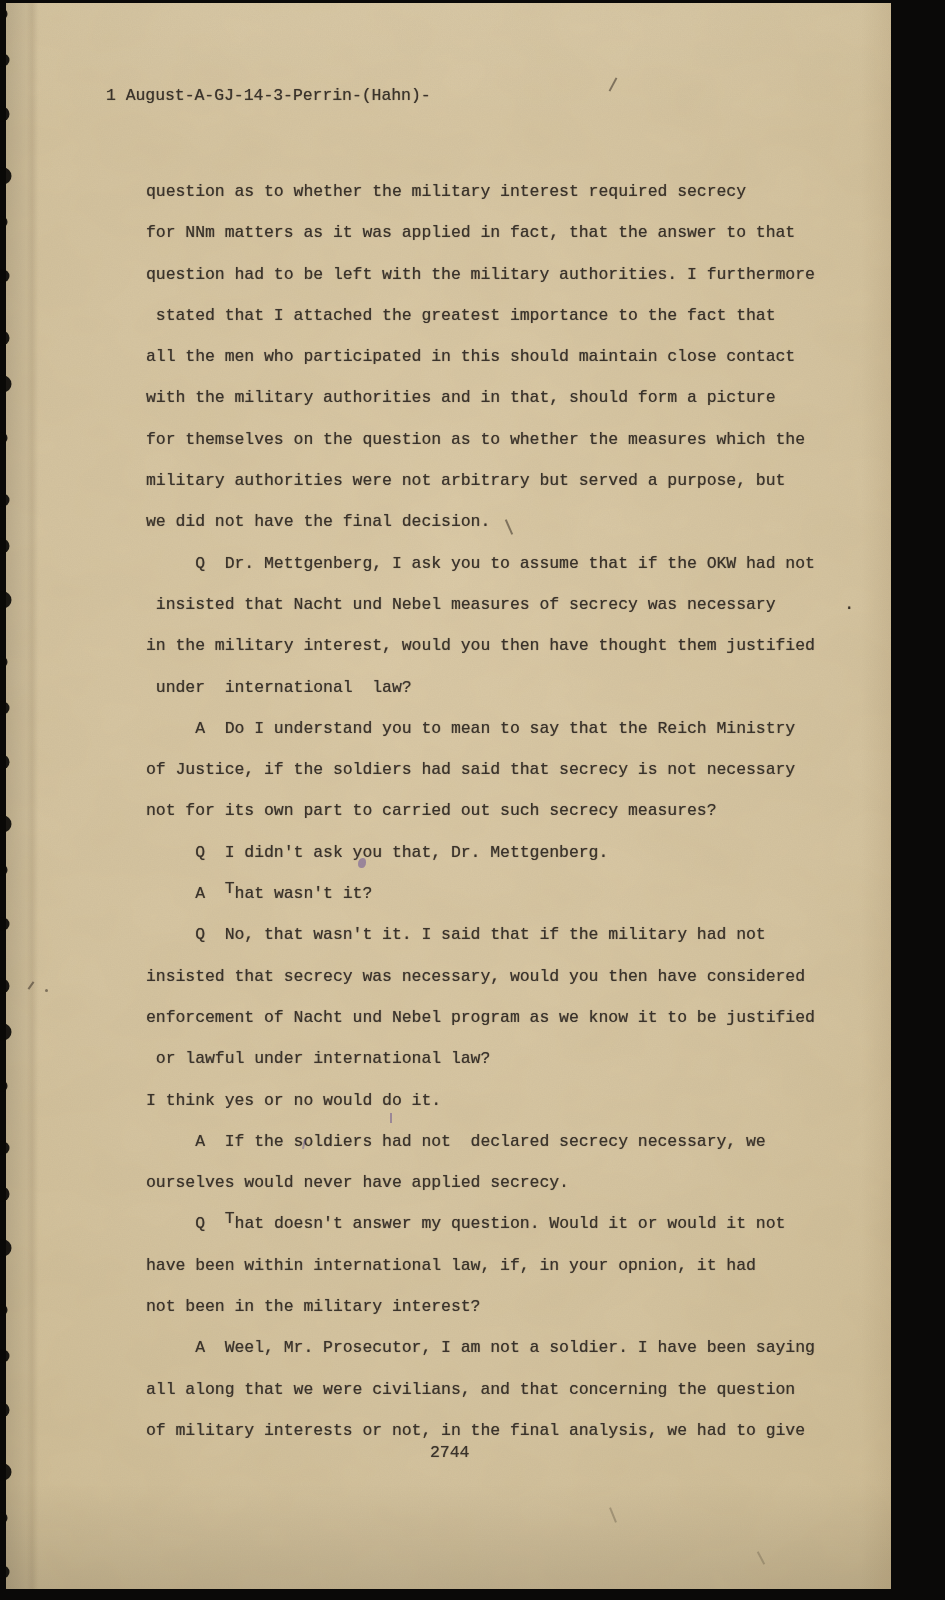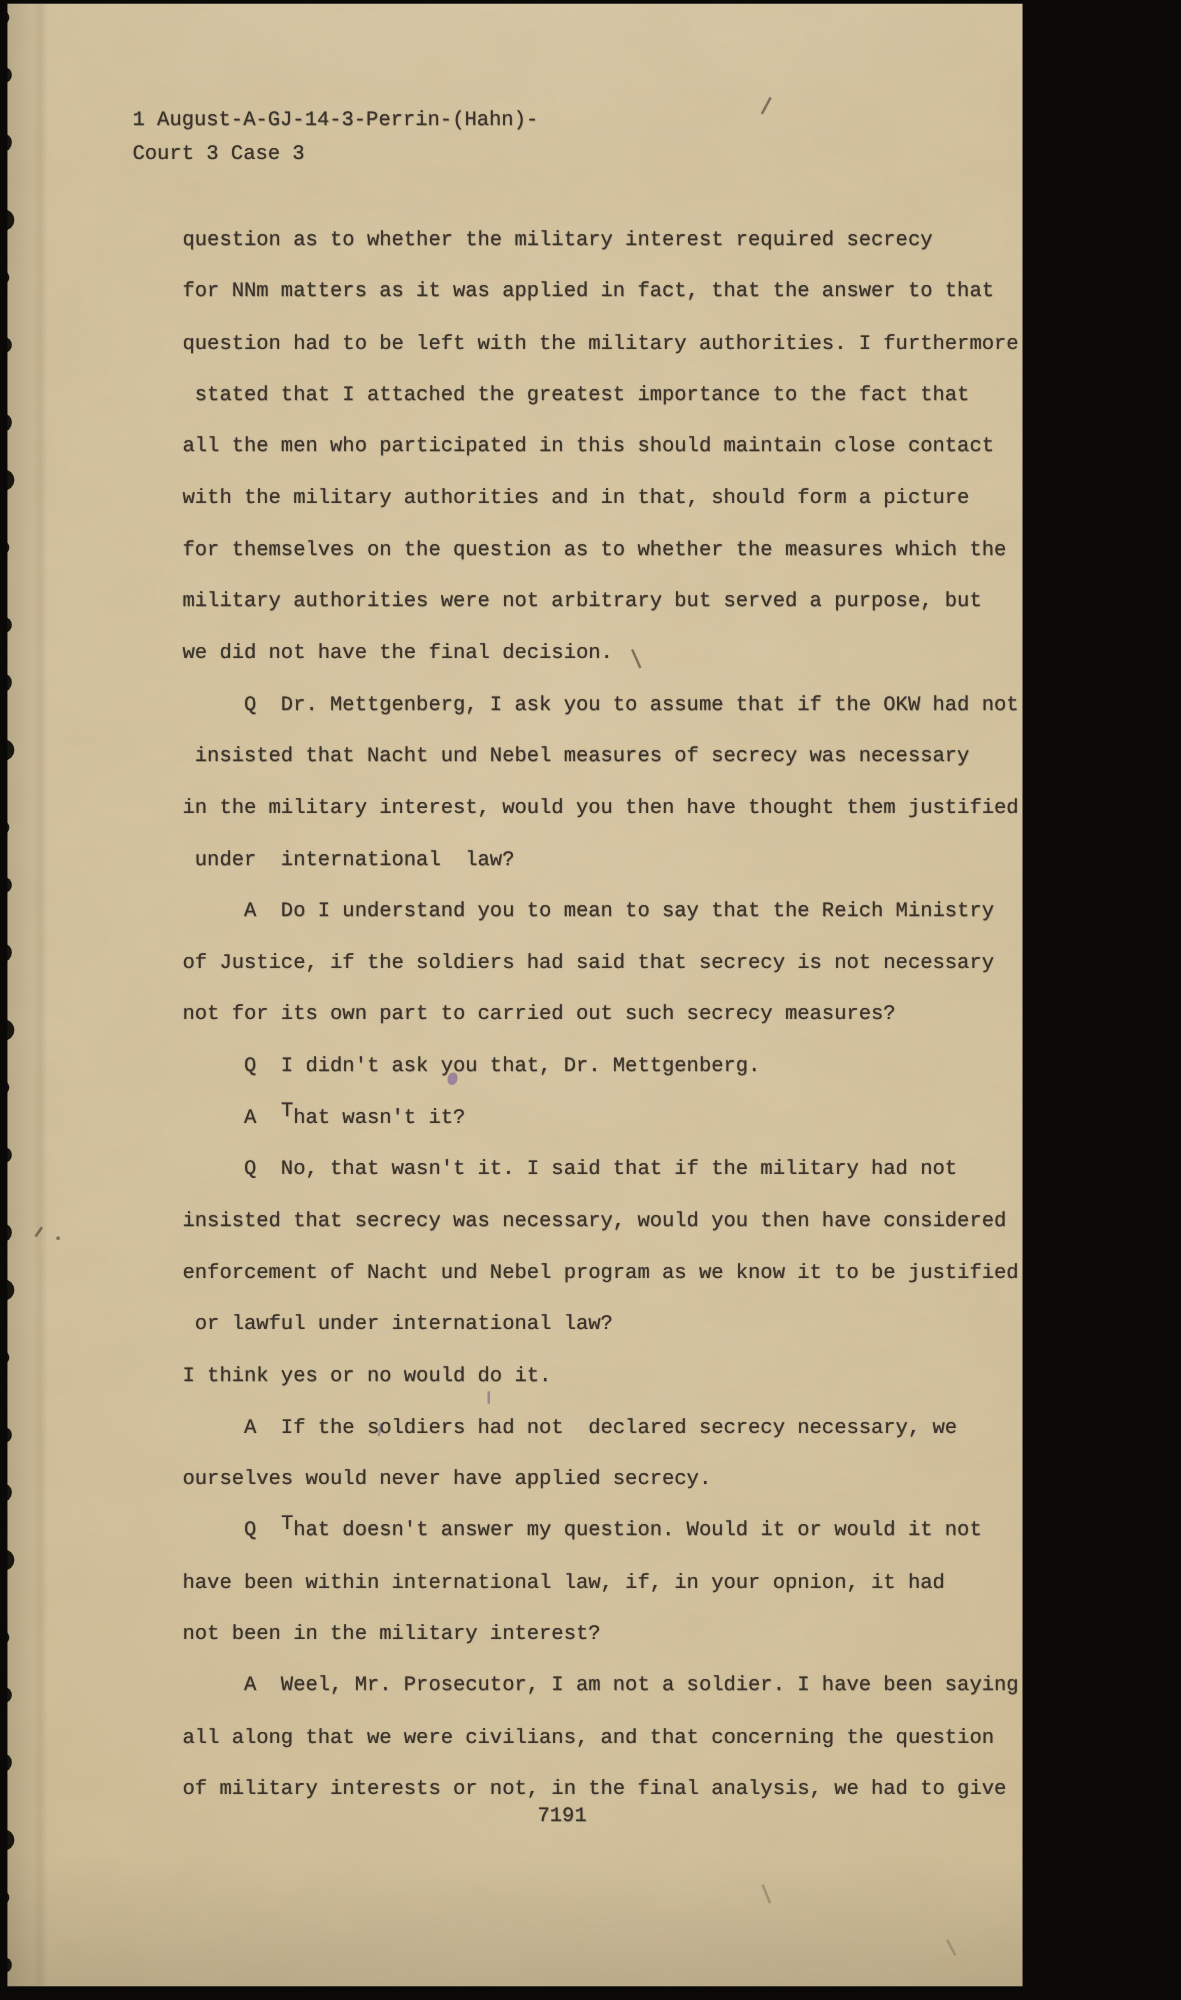--- a/index.html
+++ b/index.html
@@ -3,21 +3,21 @@
 <meta charset="utf-8">
 <style>
   :root{
     --paper:#d6c5a1;
     --ink:#3a332b;
     --backdrop:#0a0908;
   }
   html,body{margin:0;padding:0;}
   body{background:var(--backdrop);}
   .scan{
-    position:relative;width:818px;height:1600px;overflow:hidden;
+    position:relative;width:891px;height:1600px;overflow:hidden;
     background:var(--backdrop);
     font-family:"Liberation Mono","DejaVu Sans Mono",monospace;
     text-decoration:underline;
   }
   .page{
     position:absolute;left:6px;top:3px;width:937px;height:1586px;
     background:
       linear-gradient(90deg, rgba(0,0,0,0.12) 0px, rgba(0,0,0,0) 34px),
       linear-gradient(90deg, rgba(0,0,0,0) 20px, rgba(90,70,45,0.10) 26px, rgba(0,0,0,0) 32px),
       linear-gradient(90deg, rgba(0,0,0,0) 855px, rgba(122,94,58,0.20) 912px, rgba(96,72,44,0.30) 937px),
@@ -60,25 +60,25 @@
         <feColorMatrix type="matrix" values="0 0 0 0 0.36  0 0 0 0 0.29  0 0 0 0 0.18  0 0 0 0.10 0"></feColorMatrix>
       </filter>
       <filter id="g2" x="0" y="0" width="100%" height="100%">
         <feTurbulence type="fractalNoise" baseFrequency="0.012 0.016" numOctaves="3" seed="11"></feTurbulence>
         <feColorMatrix type="matrix" values="0 0 0 0 0.30  0 0 0 0 0.22  0 0 0 0 0.10  0 0 0 0.07 0"></feColorMatrix>
       </filter>
       <rect width="100%" height="100%" filter="url(#g1)"></rect>
       <rect width="100%" height="100%" filter="url(#g2)"></rect>
     </svg>
 
-    <div class="header typewriter"><div class="line">1 August-A-GJ-14-3-Perrin-(Hahn)-</div><div class="line">Court 3 Case 3</div></div>
+    <div class="header typewriter"><div class="line">1 August-A-GJ-14-3-Perrin-(Hahn)-</div></div>
 
     <div class="body-text typewriter"><div class="line">question as to whether the military interest required secrecy</div><div class="line">for NNm matters as it was applied in fact, that the answer to that</div><div class="line">question had to be left with the military authorities. I furthermore</div><div class="line"> stated that I attached the greatest importance to the fact that</div><div class="line">all the men who participated in this should maintain close contact</div><div class="line">with the military authorities and in that, should form a picture</div><div class="line">for themselves on the question as to whether the measures which the</div><div class="line">military authorities were not arbitrary but served a purpose, but</div><div class="line">we did not have the final decision.</div><div class="line">     Q  Dr. Mettgenberg, I ask you to assume that if the OKW had not</div><div class="line"> insisted that Nacht und Nebel measures of secrecy was necessary       .</div><div class="line">in the military interest, would you then have thought them justified</div><div class="line"> under  international  law?</div><div class="line">     A  Do I understand you to mean to say that the Reich Ministry</div><div class="line">of Justice, if the soldiers had said that secrecy is not necessary</div><div class="line">not for its own part to carried out such secrecy measures?</div><div class="line">     Q  I didn't ask you that, Dr. Mettgenberg.</div><div class="line">     A  <span class="raised">T</span>hat wasn't it?</div><div class="line">     Q  No, that wasn't it. I said that if the military had not</div><div class="line">insisted that secrecy was necessary, would you then have considered</div><div class="line">enforcement of Nacht und Nebel program as we know it to be justified</div><div class="line"> or lawful under international law?</div><div class="line">I think yes or no would do it.</div><div class="line">     A  If the soldiers had not  declared secrecy necessary, we</div><div class="line">ourselves would never have applied secrecy.</div><div class="line">     Q  <span class="raised">T</span>hat doesn't answer my question. Would it or would it not</div><div class="line">have been within international law, if, in your opnion, it had</div><div class="line">not been in the military interest?</div><div class="line">     A  Weel, Mr. Prosecutor, I am not a soldier. I have been saying</div><div class="line">all along that we were civilians, and that concerning the question</div><div class="line">of military interests or not, in the final analysis, we had to give</div></div>
 
-    <div class="page-number typewriter">7191</div>
+    <div class="page-number typewriter">2744</div>
 
     <span class="mark m1"></span>
     <span class="mark m2"></span>
     <span class="mark m3"></span>
     <span class="mark m3b"></span>
     <span class="mark m4"></span>
     <span class="mark m5"></span>
     <span class="mark blot"></span>
     <span class="mark pd1"></span>
     <span class="mark pd2"></span>

